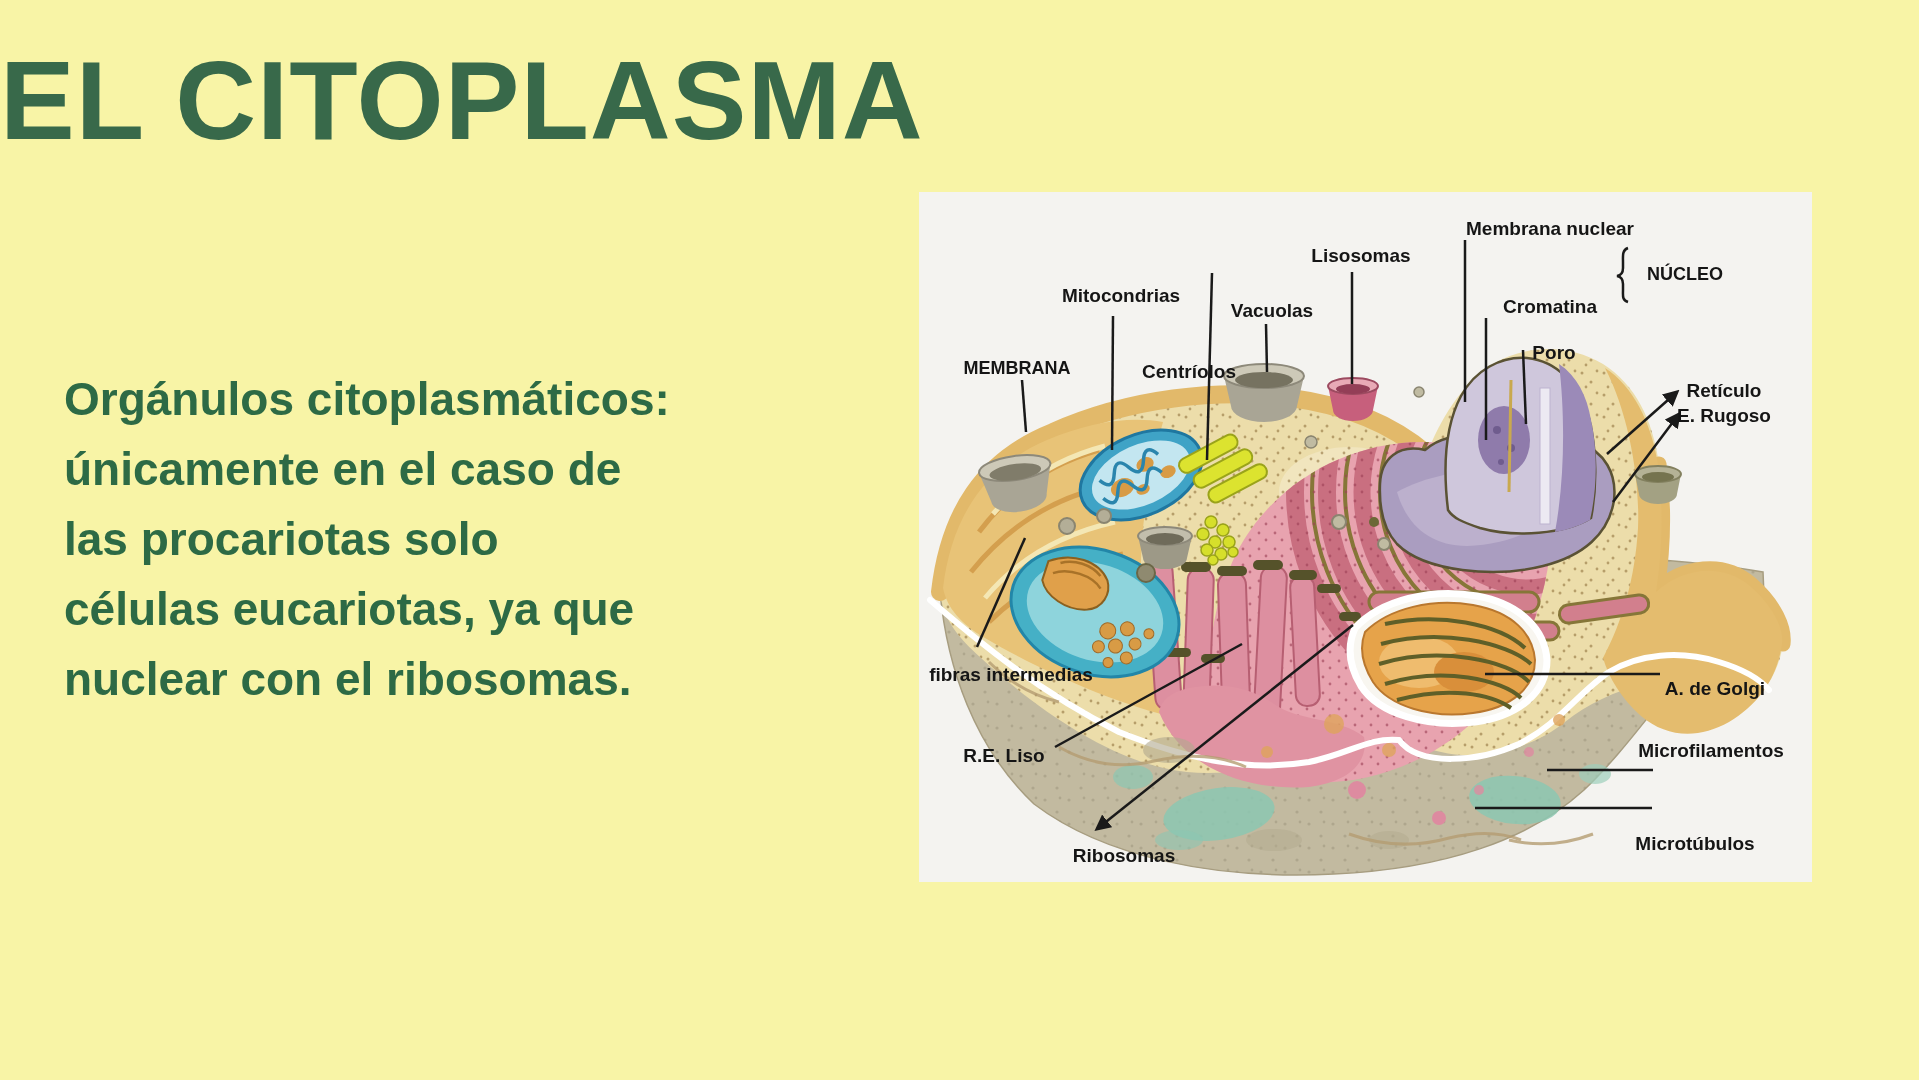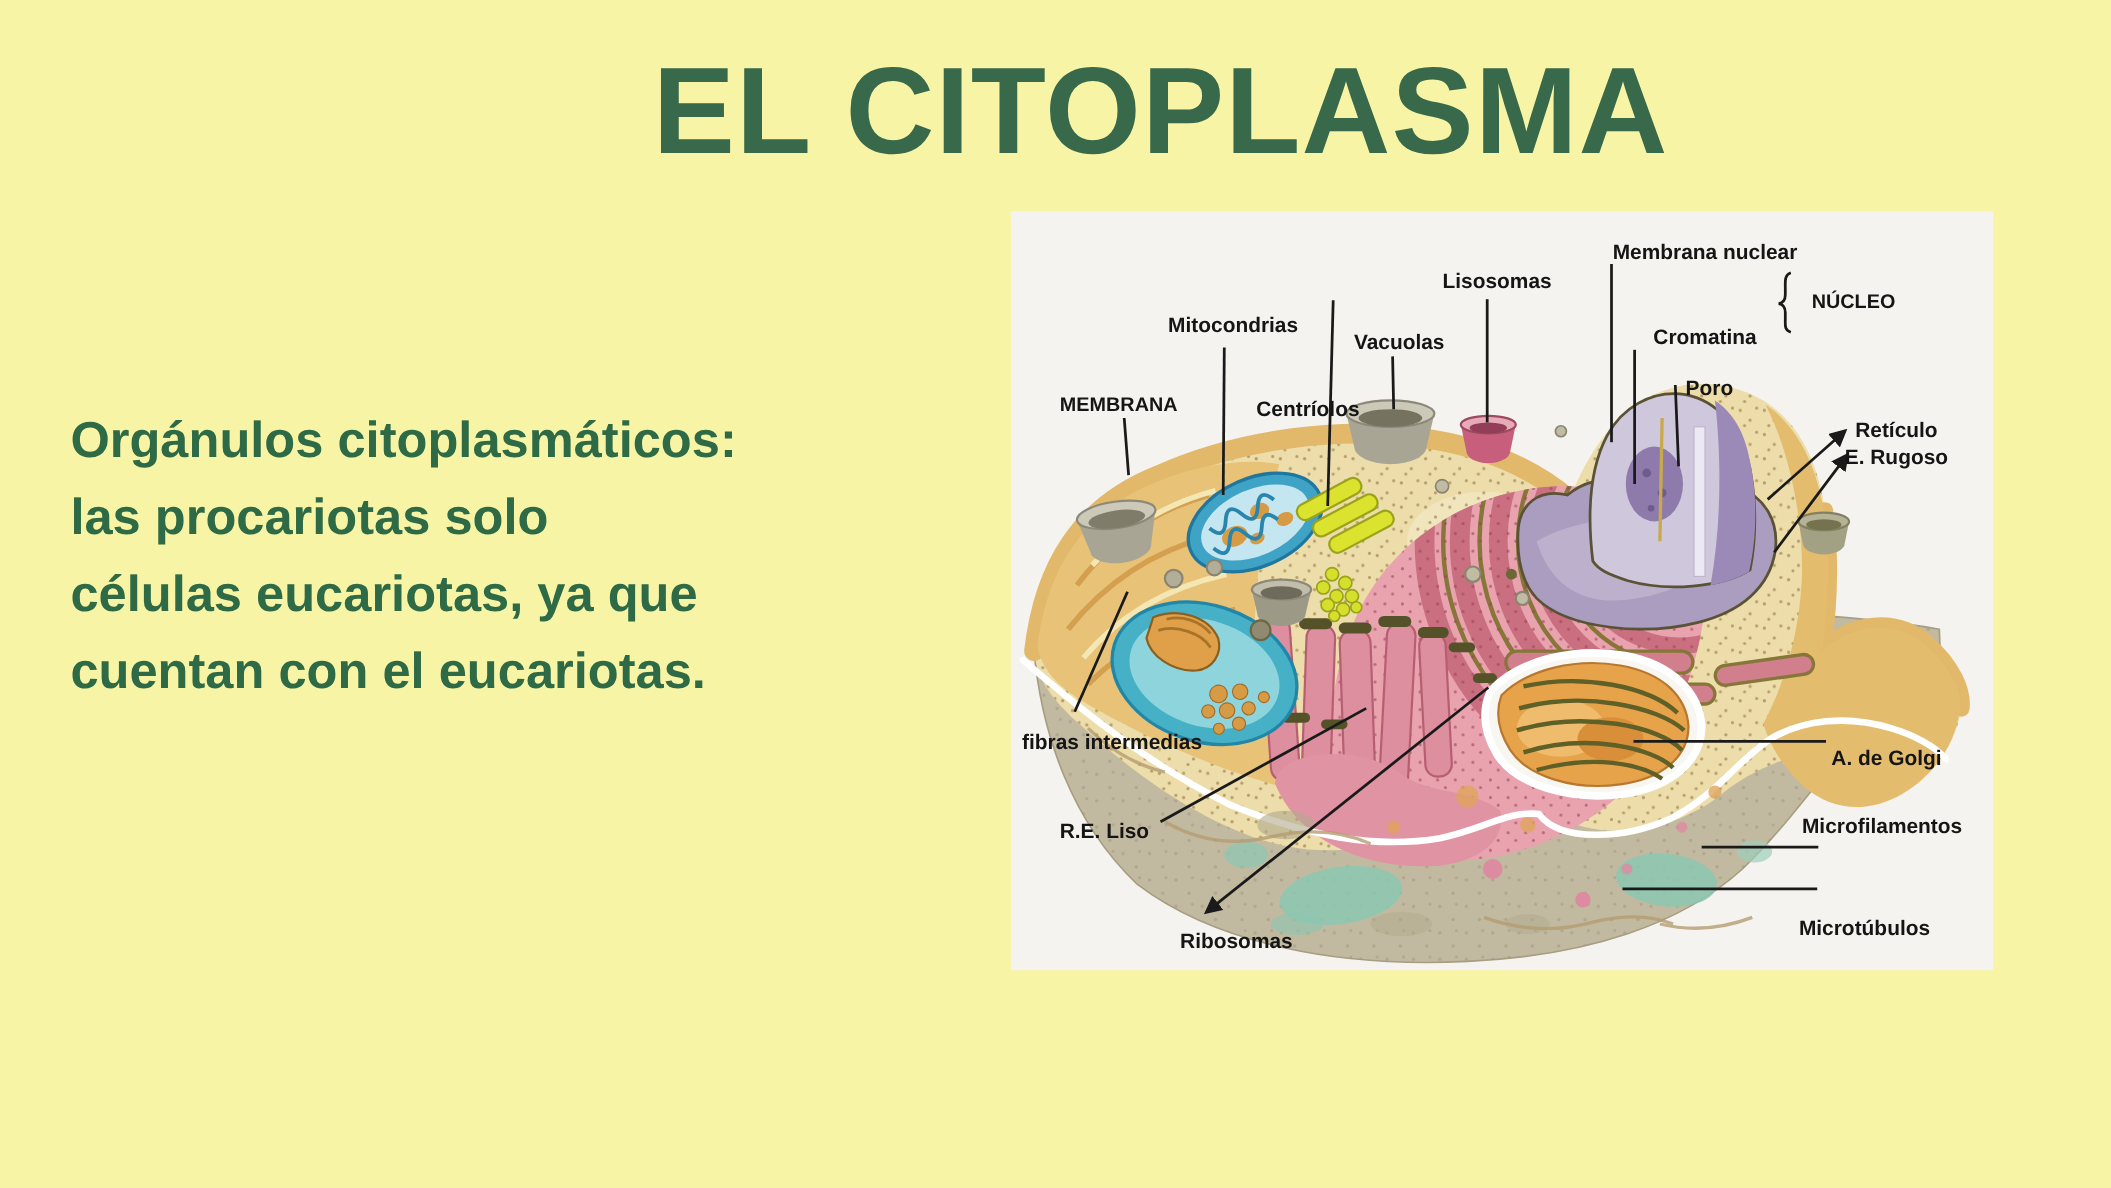--- a/index.html
+++ b/index.html
@@ -4,21 +4,21 @@
 <style>
   * { margin:0; padding:0; box-sizing:border-box; }
   html,body { width:1919px; height:1080px; overflow:hidden; }
   body {
     background:#f8f4a6;
     font-family:"Liberation Sans", sans-serif;
     position:relative;
   }
   .title {
     position:absolute; top:36px; left:0; width:1517px;
-    text-align:right;
+    text-align:left;
     font-size:112px; font-weight:700; letter-spacing:1px;
     color:#38694a;
   }
   .paragraph {
     position:absolute; left:64px; top:364px; width:860px;
     text-align:left;
     font-size:46px; font-weight:700; line-height:70px;
     color:#2d6a45;
   }
   .diagram-panel {
@@ -35,23 +35,24 @@
   .lbl-caps { font-size:18px; }
   .leader { stroke:#1a1a1a; stroke-width:2.5; fill:none; }
 </style>
 </head>
 <body>
 
 <h1 class="title">EL CITOPLASMA</h1>
 
 <div class="paragraph">
   <div>Orgánulos citoplasmáticos:</div>
+  <div>únicamente en el caso de</div>
   <div>las procariotas solo</div>
   <div>células eucariotas, ya que</div>
-  <div>cuentan con el eucariotas.</div>
+  <div>nuclear con el ribosomas.</div>
 </div>
 
 <div class="diagram-panel">
 <svg width="893" height="690" viewBox="0 0 893 690">
   <defs>
     <pattern id="dotsTan" width="22" height="22" patternUnits="userSpaceOnUse">
       <circle cx="3" cy="5" r="1.5" fill="#8a6a35"></circle>
           <circle cx="12" cy="14" r="1.5" fill="#8a6a35"></circle>
       <circle cx="18" cy="3" r="1.4" fill="#8a6a35"></circle>
           <circle cx="7" cy="19" r="1.4" fill="#8a6a35"></circle>

